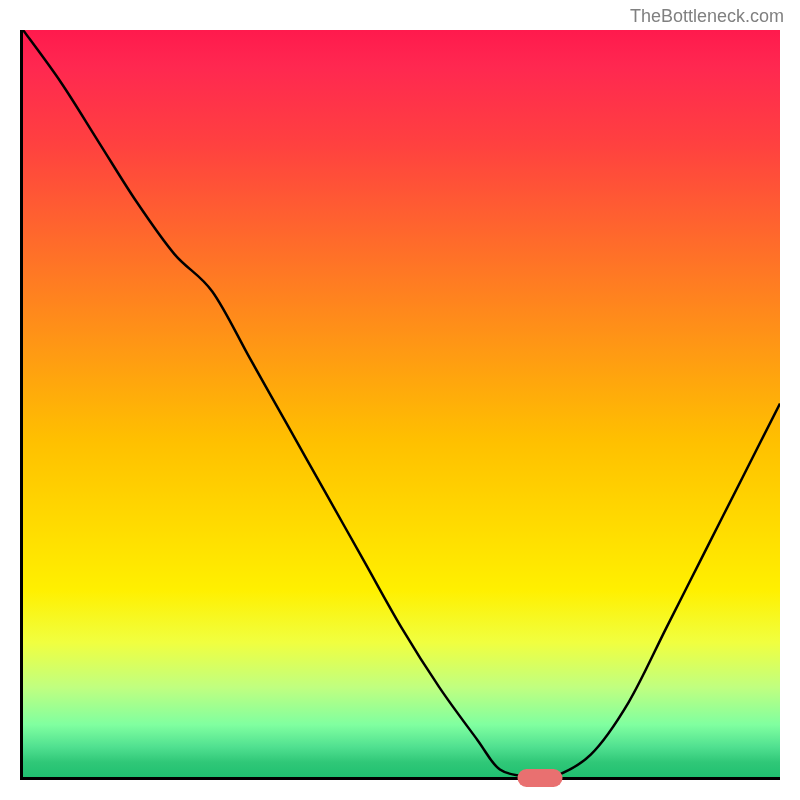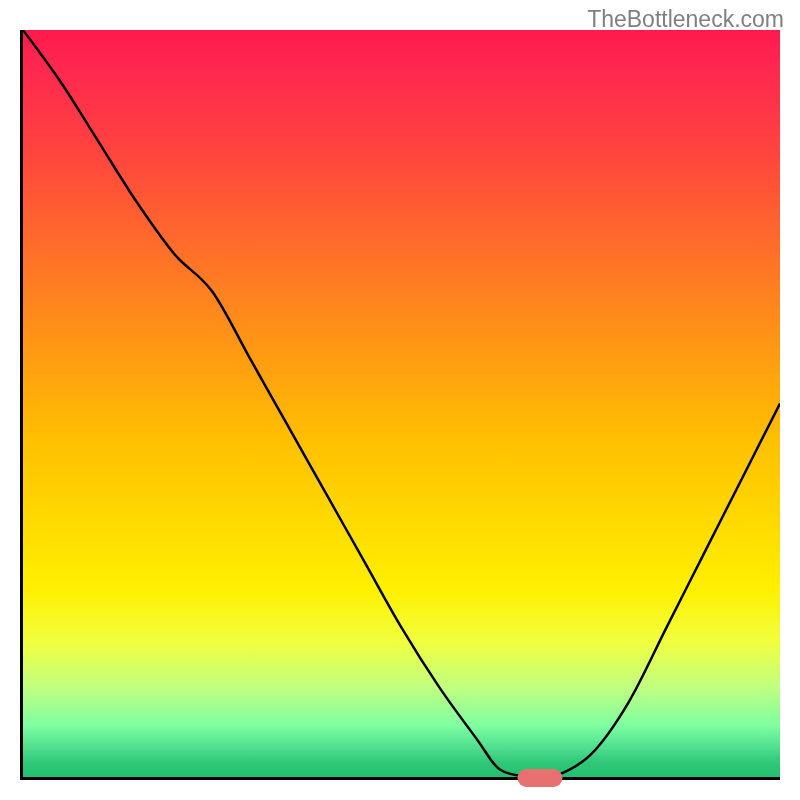--- a/index.html
+++ b/index.html
@@ -42,21 +42,21 @@
         #50e090 96%,
         #30c878 98%,
         #20c070 100%
       );
     }
     .watermark {
       position: absolute;
       top: 6px;
       right: 16px;
       font-family: Arial, sans-serif;
-      font-size: 23px;
+      font-size: 18px;
       color: #808080;
       font-weight: normal;
       margin-left: 8px;
     }
     .curve-svg {
       position: absolute;
       left: 0;
       top: 0;
       width: 100%;
       height: 100%;

